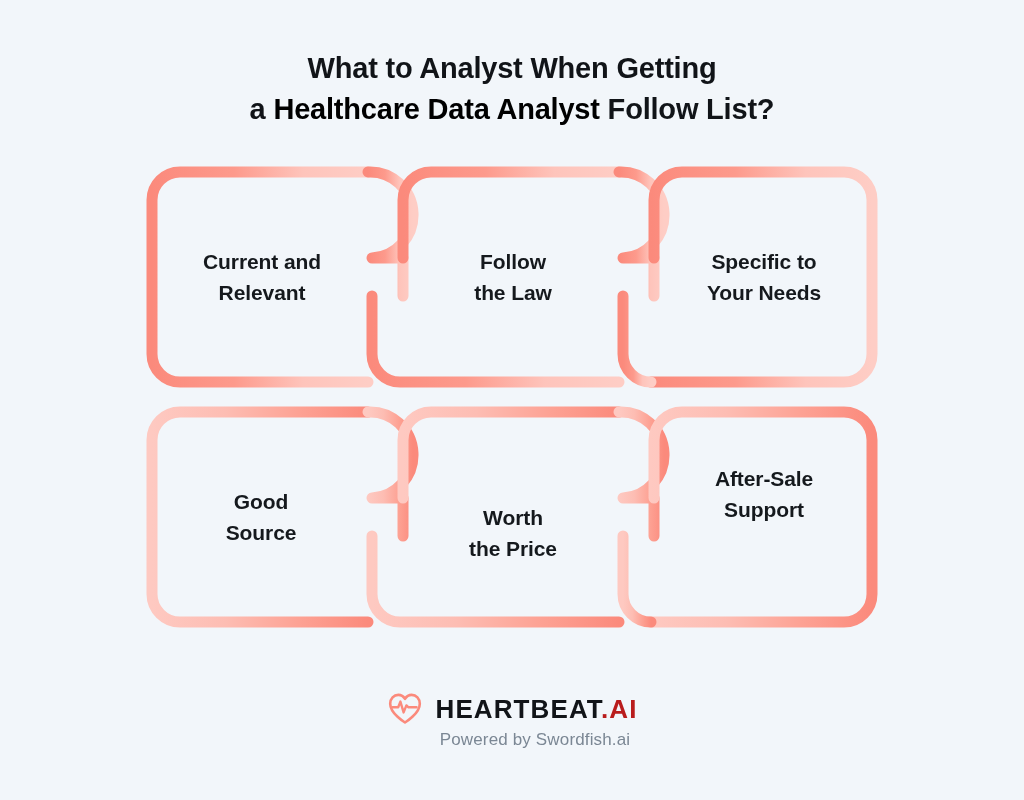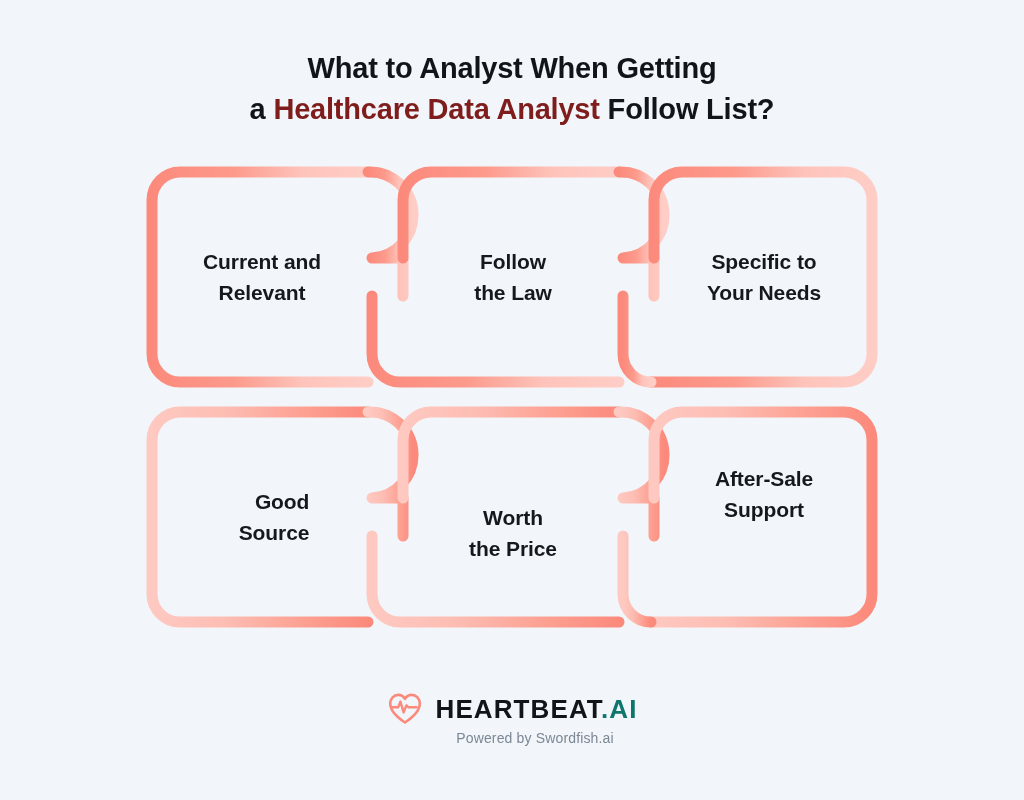--- a/index.html
+++ b/index.html
@@ -31,21 +31,21 @@
   }
   .title-line {
     font-size: 29px;
     font-weight: bold;
     color: #111418;
     letter-spacing: -0.2px;
     line-height: 41px;
     white-space: nowrap;
   }
   .title-accent {
-    color: #7f1d1d;
+    color: #000000;
     text-align: center;
   }
 
   
   #snake-svg {
     position: absolute;
     left: 0;
     top: 0;
     width: 1024px;
     height: 800px;
@@ -83,26 +83,26 @@
     gap: 13px;
   }
   .logo-word {
     font-size: 26px;
     font-weight: bold;
     letter-spacing: 1.1px;
     color: #111418;
     line-height: 26px;
   }
   .logo-word .dot-ai {
-    color: #0f766e;
+    color: #b91c1c;
   }
   .logo-tagline {
     margin-top: 5px;
     margin-left: 46px;
-    font-size: 14px;
+    font-size: 17px;
     color: #7b8794;
     letter-spacing: 0.15px;
   }
 </style>
 </head>
 <body>
 
 <div id="infographic">
 
   <div class="title-block">
@@ -191,21 +191,21 @@
 
   <div class="card-label" style="left:152px; top:172px; width:220px; height:210px;">Current and
 Relevant</div>
 
   <div class="card-label" style="left:654px; top:172px; width:220px; height:210px;">Specific to
 Your Needs</div>
 
   <div class="card-label" style="left:403px; top:172px; width:220px; height:210px;">Follow
 the Law</div>
 
-  <div class="card-label" style="left:164px; top:412px; width:220px; height:210px;text-align:right;">Good
+  <div class="card-label" style="left:151px; top:412px; width:220px; height:210px;">Good
 Source</div>
 
   <div class="card-label" style="left:403px; top:428px; width:220px; height:210px;">Worth
 the Price</div>
 
   <div class="card-label" style="left:654px; top:389px; width:220px; height:210px;">After-Sale
 Support</div>
 
   <div class="logo-block">
     <div class="logo-row">

